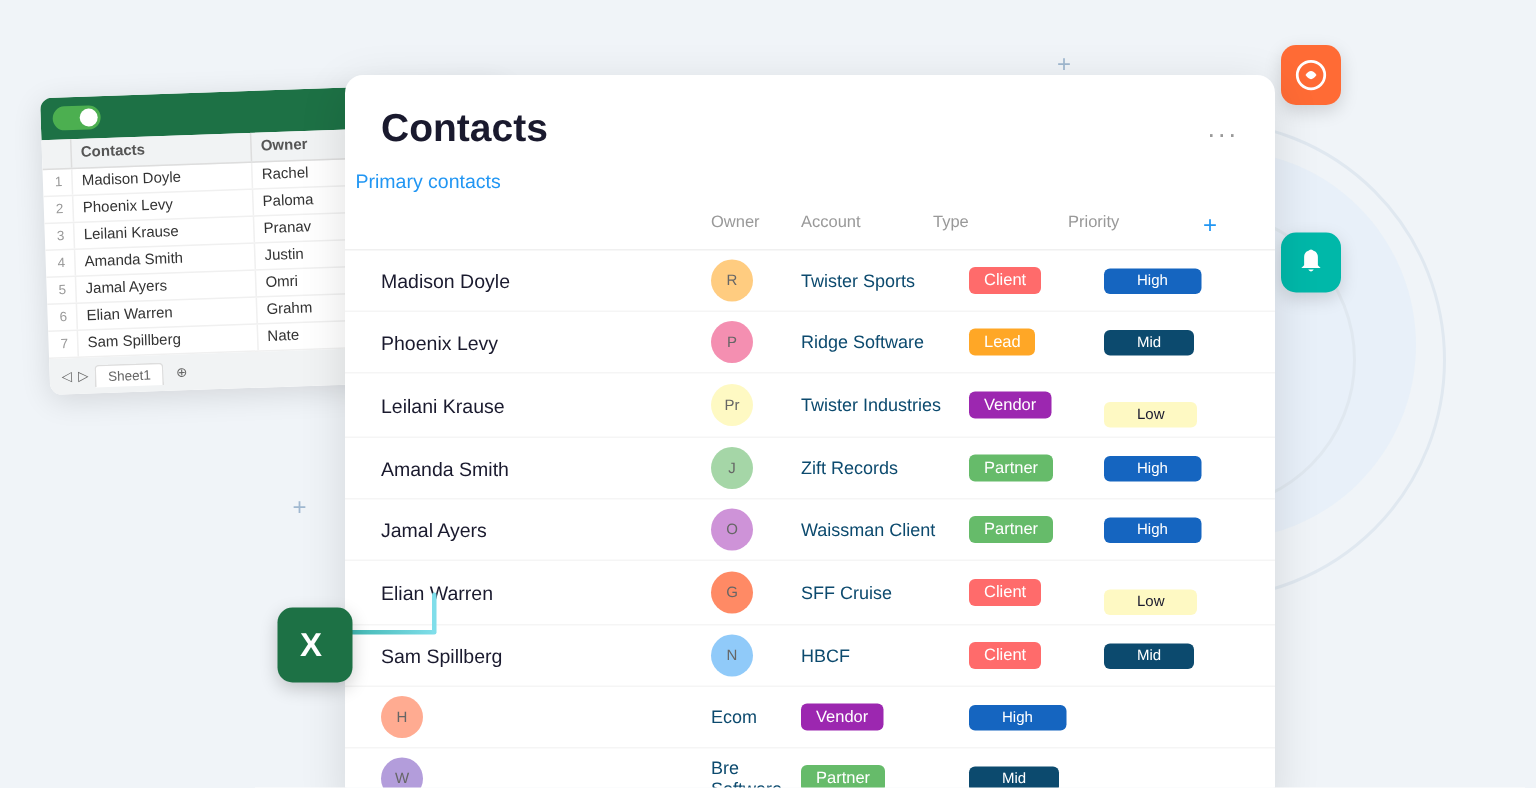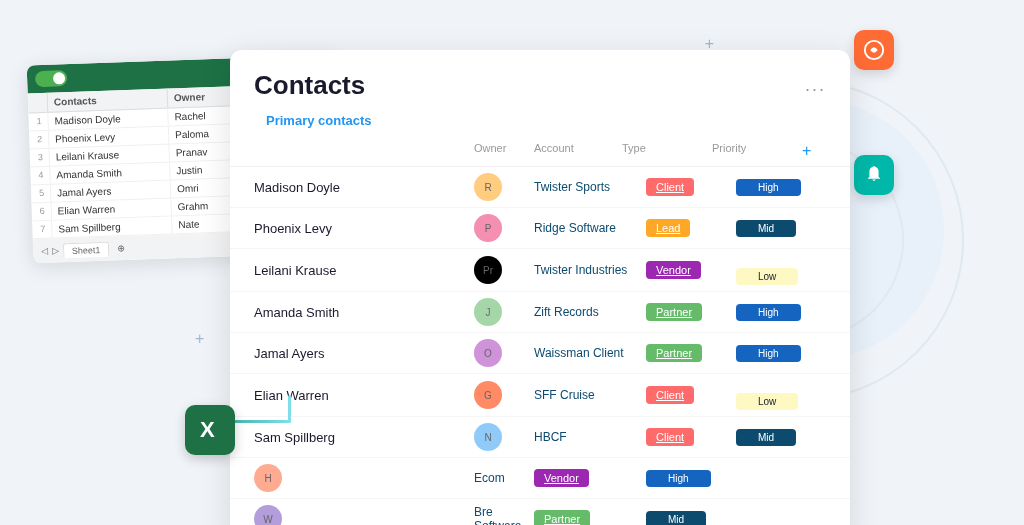--- a/index.html
+++ b/index.html
@@ -215,23 +215,23 @@
       font-size: 26px;
       font-weight: 600;
       color: #1a1a2e;
     }
     .more-dots {
       color: #999;
       font-size: 18px;
       letter-spacing: 2px;
     }
     .contacts-section-label {
-      padding: 4px 36px 8px;
+      padding: 4px 7px 8px;
       font-size: 13px;
-      font-weight: 700;
+      font-weight: 400;
       color: #2196F3;
     }
     .contacts-table-header {
       display: grid;
       grid-template-columns: 220px 60px 1fr 90px 90px 24px;
       padding: 4px 24px;
       font-size: 11px;
       color: #999;
       font-weight: 500;
       border-bottom: 1px solid #f0f0f0;
@@ -269,21 +269,20 @@
       font-size: 12px;
     }
     .type-badge {
       display: inline-block;
       padding: 3px 10px;
       border-radius: 4px;
       font-size: 11px;
       font-weight: 500;
       color: white;
       text-align: right;
-      text-decoration: underline;
     }
     .type-client { background: #ff6b6b; }
     .type-lead { background: #ffa726; }
     .type-vendor { background: #9c27b0; color: white; }
     .type-partner { background: #66bb6a; }
 
     .priority-badge {
       display: inline-block;
       padding: 3px 22px;
       border-radius: 4px;
@@ -292,21 +291,21 @@
       color: white;
       text-align: left;
     }
     .priority-high { background: #1565c0; }
     .priority-mid { background: #0c4a6e; }
     .priority-low { background: #fef9c3; color: #1a1a2e; margin-top: 13px; }
 
     
     .av1 { background: #ffcc80; }
     .av2 { background: #f48fb1; }
-    .av3 { background: #000000; }
+    .av3 { background: #fef9c3; }
     .av4 { background: #a5d6a7; }
     .av5 { background: #ce93d8; }
     .av6 { background: #ff8a65; }
     .av7 { background: #90caf9; }
     .av8 { background: #ffab91; }
     .av9 { background: #b39ddb; }
   </style>
 </head>
 <body>
 

